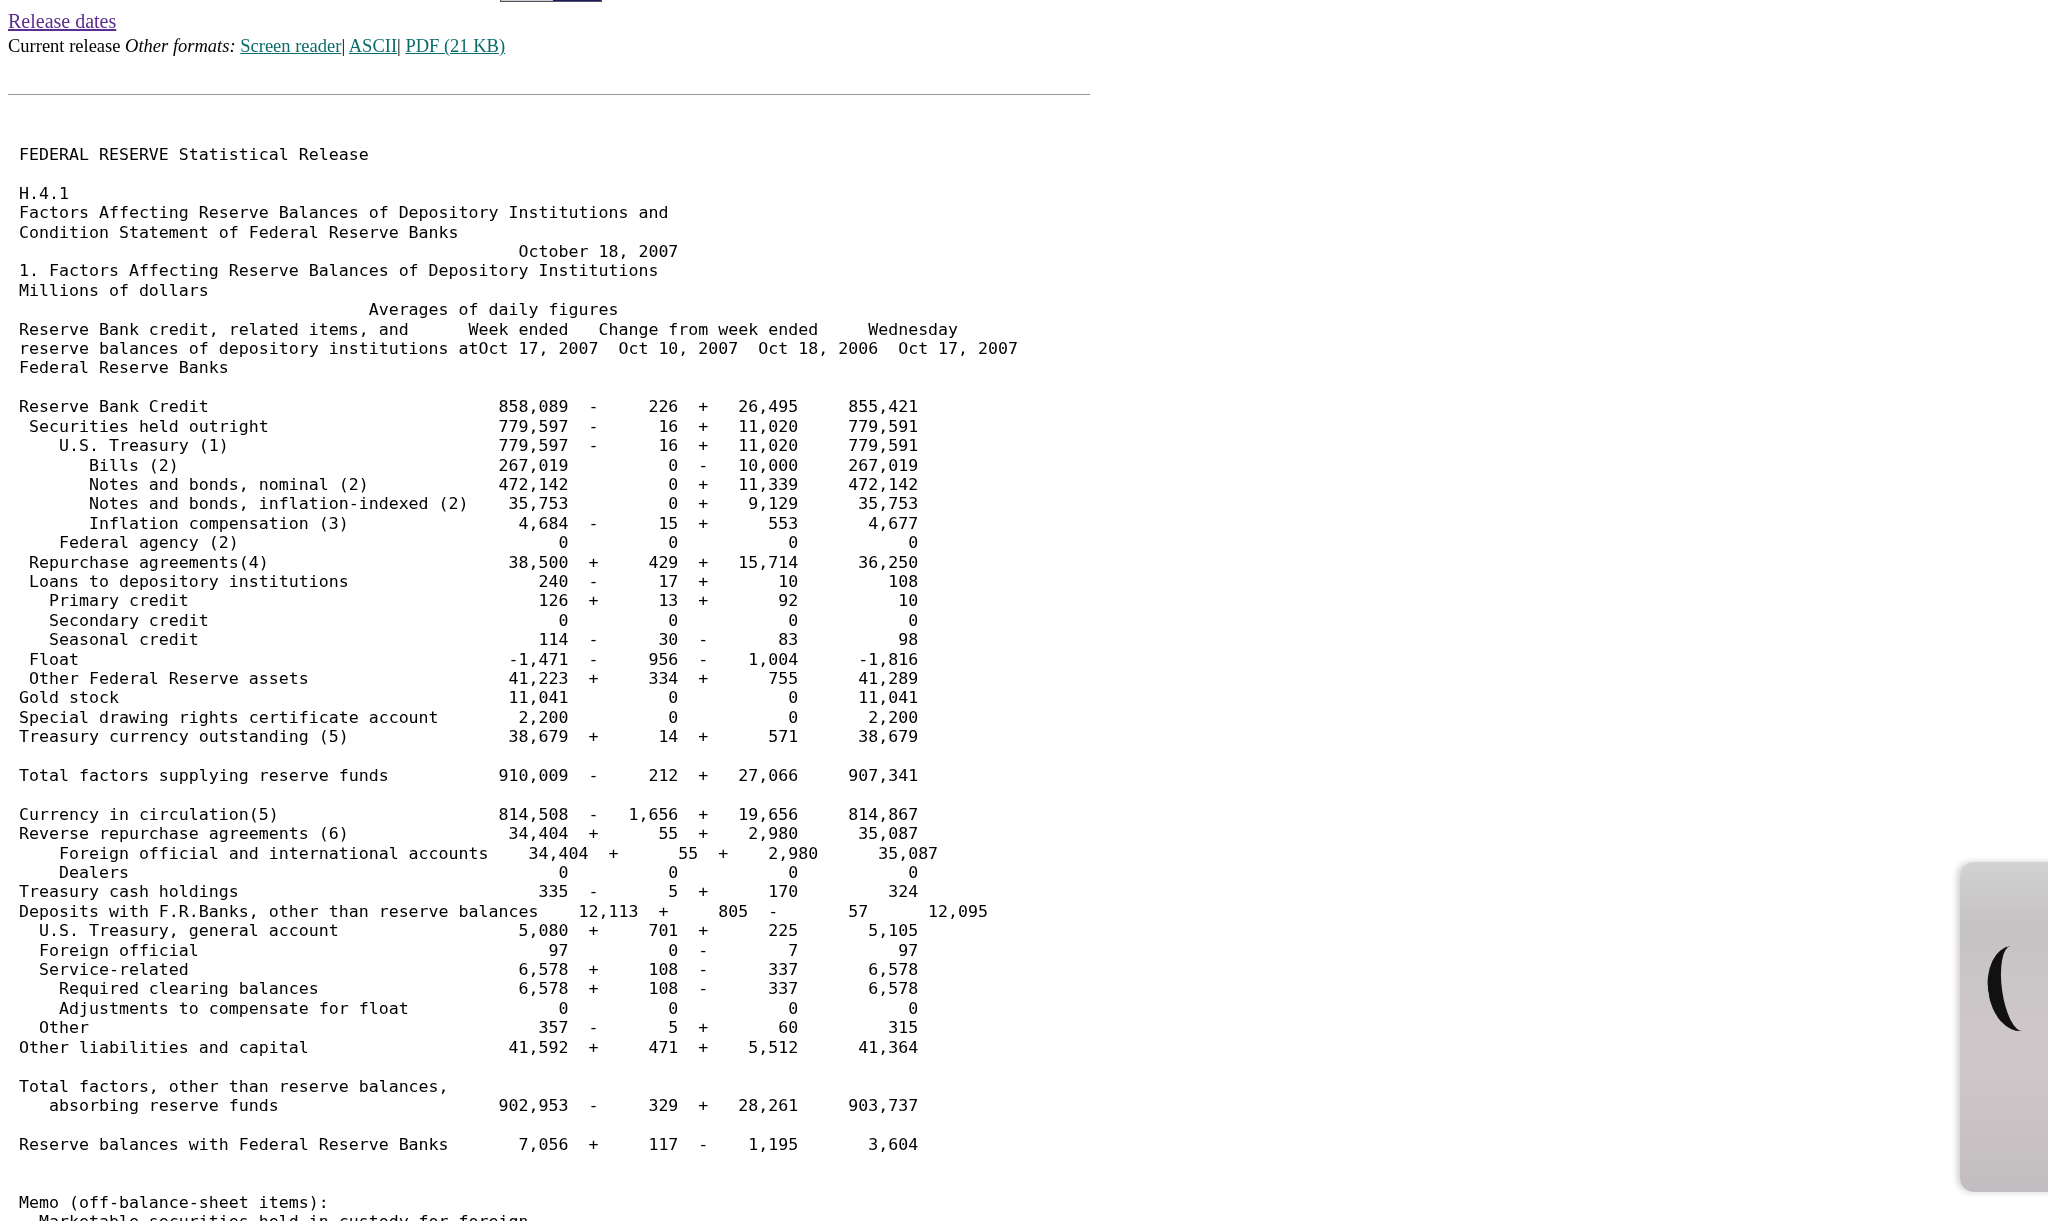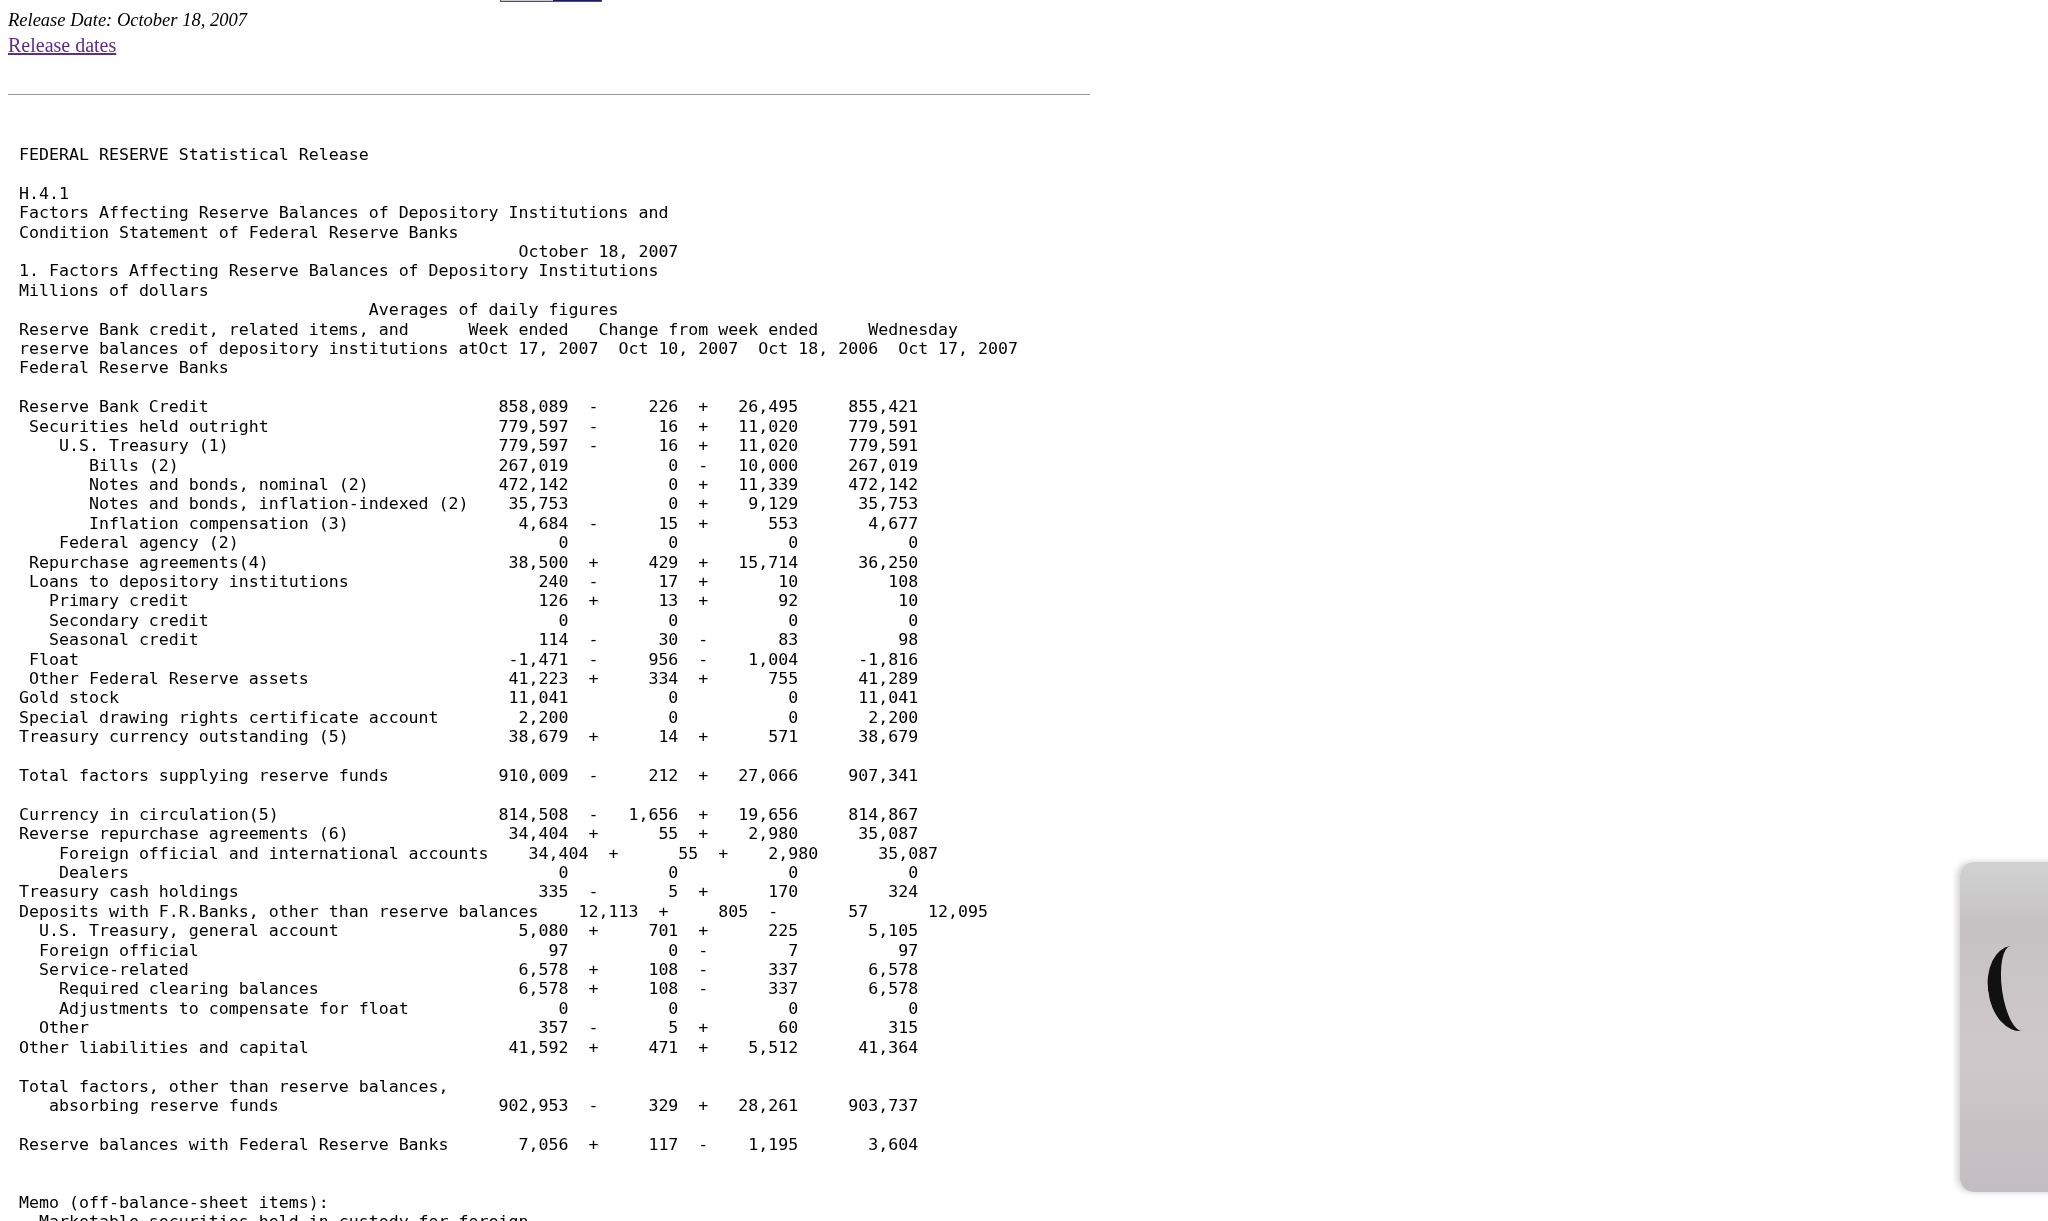--- a/index.html
+++ b/index.html
@@ -131,22 +131,28 @@
 
 <div class="masthead">
 
   <div class="logo-box">
     <div class="navy"></div>
   </div>
 
 </div>
 
 <div class="header-block">
-  <div class="release-date">Release Date: October 18, 2007</div>
   <div><a class="release-dates-link">Release dates</a></div>
+  <div class="formats-line">
+    <span>Current release</span>
+    <span class="label-italic">Other formats:</span>
+    <a>Screen reader</a><span class="sep">|</span>
+    <a>ASCII</a><span class="sep">|</span>
+    <a>PDF (21 KB)</a>
+  </div>
 </div>
 <div class="hr-rule"></div>
 
 <pre class="release">FEDERAL RESERVE Statistical Release
 
 H.4.1
 Factors Affecting Reserve Balances of Depository Institutions and
 Condition Statement of Federal Reserve Banks
                                                   October 18, 2007
 1. Factors Affecting Reserve Balances of Depository Institutions

